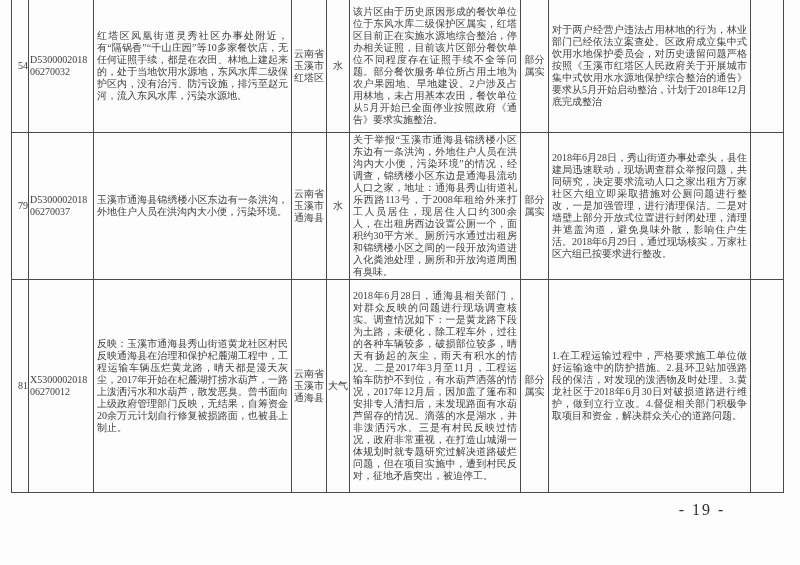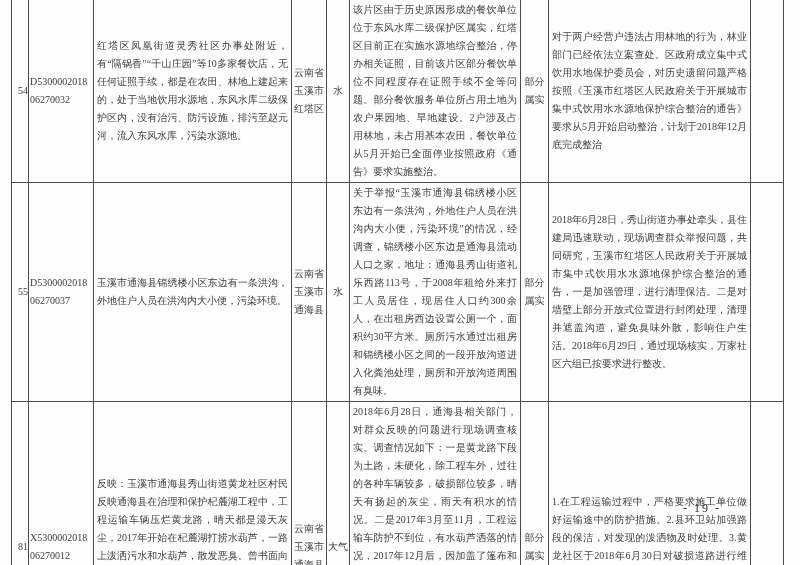--- a/index.html
+++ b/index.html
@@ -19,21 +19,21 @@
     position: absolute;
     left: 11px; top: -1px;
     width: 772px;
     border-collapse: collapse;
     table-layout: fixed;
   }
   table.doc-table td {
     border: 1px solid #4a4a4a;
     vertical-align: middle;
     font-size: 10px;
-    line-height: 18px;
+    line-height: 12px;
     color: #3d3d3d;
     overflow: hidden;
   }
   td.c-seq   { text-align: right; font-size: 11px; padding: 0; }
   td.c-case  { font-size: 9px; line-height: 12px; word-break: break-all; padding: 8px 1px; letter-spacing: 0; margin-top: 20px; }
   td.c-comp  { text-align: justify; padding: 1px 3px; }
   td.c-reg   { text-align: center; padding: 0 1px; line-height: 14px; }
   td.c-type  { text-align: center; padding: 0; }
   td.c-inv   { text-align: justify; padding: 1px 3px; }
   td.c-ver   { text-align: center; padding: 0 1px; line-height: 14px; }
@@ -41,21 +41,21 @@
   td.c-rem   { padding: 0; }
   tr.r54 { height: 133px; }
   tr.r55 { height: 143px; }
   tr.r56 { height: 213px; }
   
   .page-number {
     position: absolute;
     left: 662px; top: 501px;
     width: 80px;
     text-align: center;
-    font-size: 12px;
+    font-size: 16px;
     letter-spacing: 2px;
     color: #2f2f2f;
     font-family: "Liberation Serif", "DejaVu Serif", serif;
   }
 </style>
 </head>
 <body>
 
 <div class="page">
 
@@ -77,28 +77,28 @@
         <td class="c-case">D530000201806270032</td>
         <td class="c-comp">红塔区凤凰街道灵秀社区办事处附近，有“隔锅香”“千山庄园”等10多家餐饮店，无任何证照手续，都是在农田、林地上建起来的，处于当地饮用水源地，东风水库二级保护区内，没有治污、防污设施，排污至赵元河，流入东风水库，污染水源地。</td>
         <td class="c-reg">云南省玉溪市红塔区</td>
         <td class="c-type">水</td>
         <td class="c-inv">该片区由于历史原因形成的餐饮单位位于东风水库二级保护区属实，红塔区目前正在实施水源地综合整治，停办相关证照，目前该片区部分餐饮单位不同程度存在证照手续不全等问题。部分餐饮服务单位所占用土地为农户果园地、旱地建设。2户涉及占用林地，未占用基本农田，餐饮单位从5月开始已全面停业按照政府《通告》要求实施整治。</td>
         <td class="c-ver">部分属实</td>
         <td class="c-hand">对于两户经营户违法占用林地的行为，林业部门已经依法立案查处。区政府成立集中式饮用水地保护委员会，对历史遗留问题严格按照《玉溪市红塔区人民政府关于开展城市集中式饮用水水源地保护综合整治的通告》要求从5月开始启动整治，计划于2018年12月底完成整治</td>
         <td class="c-rem"></td>
       </tr>
       <tr class="r55">
-        <td class="c-seq">55</td>
+        <td class="c-seq">79</td>
         <td class="c-case">D530000201806270037</td>
         <td class="c-comp">玉溪市通海县锦绣楼小区东边有一条洪沟，外地住户人员在洪沟内大小便，污染环境。</td>
         <td class="c-reg">云南省玉溪市通海县</td>
         <td class="c-type">水</td>
         <td class="c-inv">关于举报“玉溪市通海县锦绣楼小区东边有一条洪沟，外地住户人员在洪沟内大小便，污染环境”的情况，经调查，锦绣楼小区东边是通海县流动人口之家，地址：通海县秀山街道礼乐西路113号，于2008年租给外来打工人员居住，现居住人口约300余人，在出租房西边设置公厕一个，面积约30平方米。厕所污水通过出租房和锦绣楼小区之间的一段开放沟道进入化粪池处理，厕所和开放沟道周围有臭味。</td>
         <td class="c-ver">部分属实</td>
-        <td class="c-hand">2018年6月28日，秀山街道办事处牵头，县住建局迅速联动，现场调查群众举报问题，共同研究，玉溪市红塔区人民政府关于开展城市集中式饮用水水源地保护综合整治的通告，一是加强管理，进行清理保洁。二是对墙壁上部分开放式位置进行封闭处理，清理并遮盖沟道，避免臭味外散，影响住户生活。2018年6月29日，通过现场核实，万家社区六组已按要求进行整改。</td>
+        <td class="c-hand">2018年6月28日，秀山街道办事处牵头，县住建局迅速联动，现场调查群众举报问题，共同研究，决定要求流动人口之家出租方万家社区六组立即采取措施对公厕问题进行整改，一是加强管理，进行清理保洁。二是对墙壁上部分开放式位置进行封闭处理，清理并遮盖沟道，避免臭味外散，影响住户生活。2018年6月29日，通过现场核实，万家社区六组已按要求进行整改。</td>
         <td class="c-rem"></td>
       </tr>
       <tr class="r56">
         <td class="c-seq">81</td>
         <td class="c-case">X530000201806270012</td>
         <td class="c-comp">反映：玉溪市通海县秀山街道黄龙社区村民反映通海县在治理和保护杞麓湖工程中，工程运输车辆压烂黄龙路，晴天都是漫天灰尘，2017年开始在杞麓湖打捞水葫芦，一路上泼洒污水和水葫芦，散发恶臭。曾书面向上级政府管理部门反映，无结果，自筹资金20余万元计划自行修复被损路面，也被县上制止。</td>
         <td class="c-reg">云南省玉溪市通海县</td>
         <td class="c-type">大气</td>
         <td class="c-inv">2018年6月28日，通海县相关部门，对群众反映的问题进行现场调查核实。调查情况如下：一是黄龙路下段为土路，未硬化，除工程车外，过往的各种车辆较多，破损部位较多，晴天有扬起的灰尘，雨天有积水的情况。二是2017年3月至11月，工程运输车防护不到位，有水葫芦洒落的情况，2017年12月后，因加盖了篷布和安排专人清扫后，未发现路面有水葫芦留存的情况。滴落的水是湖水，并非泼洒污水。三是有村民反映过情况，政府非常重视，在打造山城湖一体规划时就专题研究过解决道路破烂问题，但在项目实施中，遭到村民反对，征地矛盾突出，被迫停工。</td>
         <td class="c-ver">部分属实</td>

